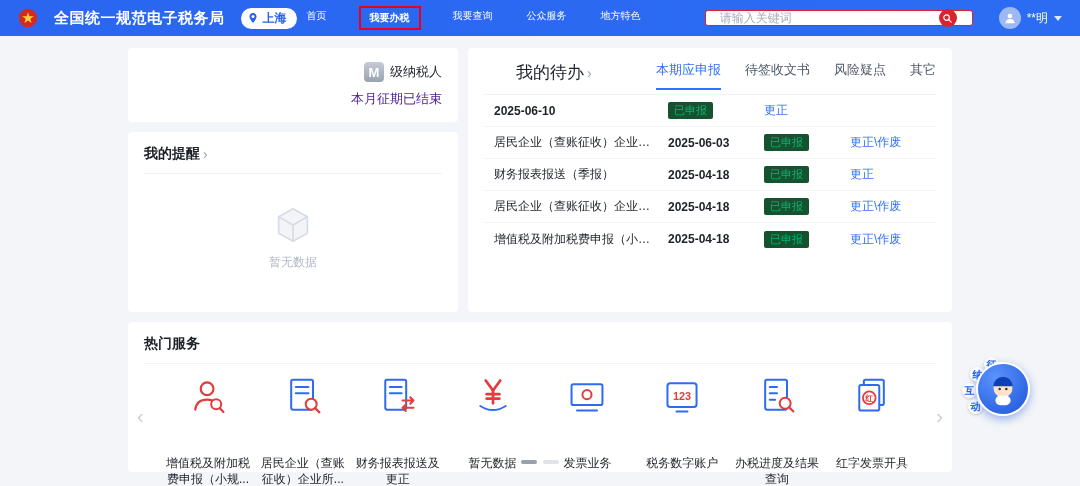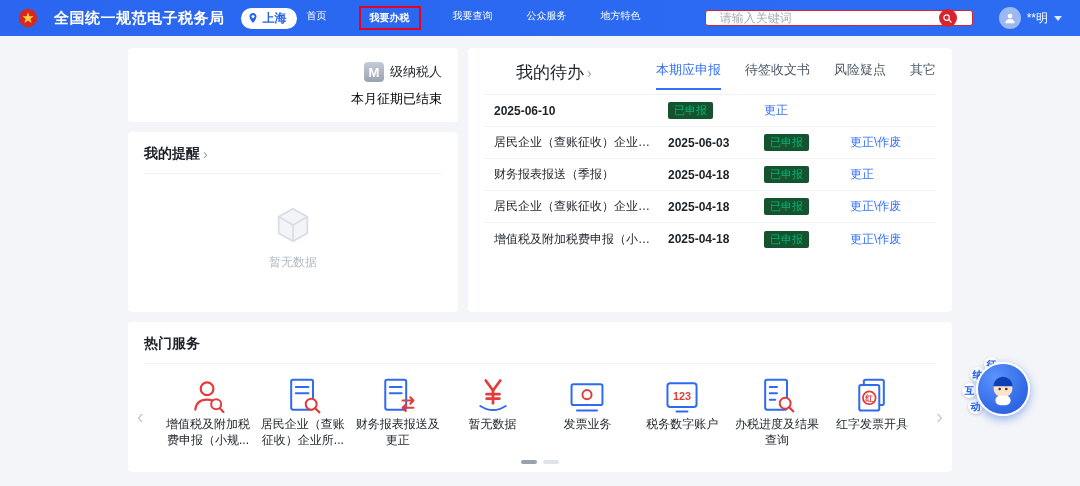--- a/index.html
+++ b/index.html
@@ -43,21 +43,21 @@
   .row1{display:flex;gap:10px;align-items:stretch;}
   .col-left{width:330px;flex:0 0 330px;display:flex;flex-direction:column;gap:10px;}
   .card{background:#fff;border-radius:4px;}
 
   
   .taxpayer-card{height:74px;padding:12px 16px;display:flex;flex-direction:column;
     align-items:flex-end;justify-content:center;gap:8px;}
   .level-line{display:flex;align-items:center;gap:6px;font-size:13px;color:#1d2129;}
   .level-badge{width:20px;height:20px;border-radius:4px;color:#fff;font-weight:700;font-size:13px;
     background:linear-gradient(180deg,#c6ccd6,#98a2b1);display:flex;align-items:center;justify-content:center;}
-  .period-status{font-size:13px;color:#000000;}
+  .period-status{font-size:13px;color:#4c1d95;}
 
   
   .reminder-card{flex:1;padding:13px 16px;display:flex;flex-direction:column;}
   .card-title-row{display:flex;align-items:center;gap:3px;padding-bottom:10px;border-bottom:1px solid #f0f2f5;cursor:pointer;}
   .card-title{font-size:14px;font-weight:700;color:#1d2129;}
   .title-arrow::after{content:"›";}
   .title-arrow{color:#9aa3ad;font-size:14px;line-height:1;}
   .empty{flex:1;display:flex;flex-direction:column;align-items:center;justify-content:center;gap:6px;
     color:#b3bac4;font-size:12px;}
 
@@ -77,21 +77,21 @@
   .t-deadline{font-weight:600;}
   .badge-done{display:inline-block;justify-self:start;background:#14532d;color:#00b578;
     font-size:11px;padding:1px 6px;border-radius:2px;}
   .t-action{color:#3370ff;cursor:pointer;white-space:nowrap;}
 
   
   .services-card{margin-top:10px;height:150px;padding:13px 16px 8px;position:relative;}
   .svc-row{display:flex;justify-content:space-between;padding:12px 20px 0;}
   .svc{width:88px;display:flex;flex-direction:column;align-items:center;cursor:pointer;}
   .svc svg{width:40px;height:40px;display:block;}
-  .svc-label{font-size:12px;color:#1d2129;text-align:center;line-height:1.35;}
+  .svc-label{font-size:12px;color:#1d2129;text-align:center;line-height:1.35;margin-top:39px;}
   .car-arrow{position:absolute;top:84px;font-size:20px;color:#c8ccd4;cursor:pointer;line-height:1;user-select:none;}
   .car-arrow.prev{left:9px;} .car-arrow.prev::after{content:"‹";}
   .car-arrow.next{right:9px;} .car-arrow.next::after{content:"›";}
   .dots{position:absolute;left:0;right:0;bottom:8px;display:flex;justify-content:center;gap:6px;}
   .dot{width:16px;height:4px;border-radius:2px;background:#e0e3e8;cursor:pointer;}
   .dot.active{background:#98a1ac;}
 
   
   .assistant{position:absolute;right:50px;top:358px;width:70px;height:68px;cursor:pointer;}
   .fw-main{position:absolute;right:0;top:4px;width:54px;height:54px;border-radius:50%;

